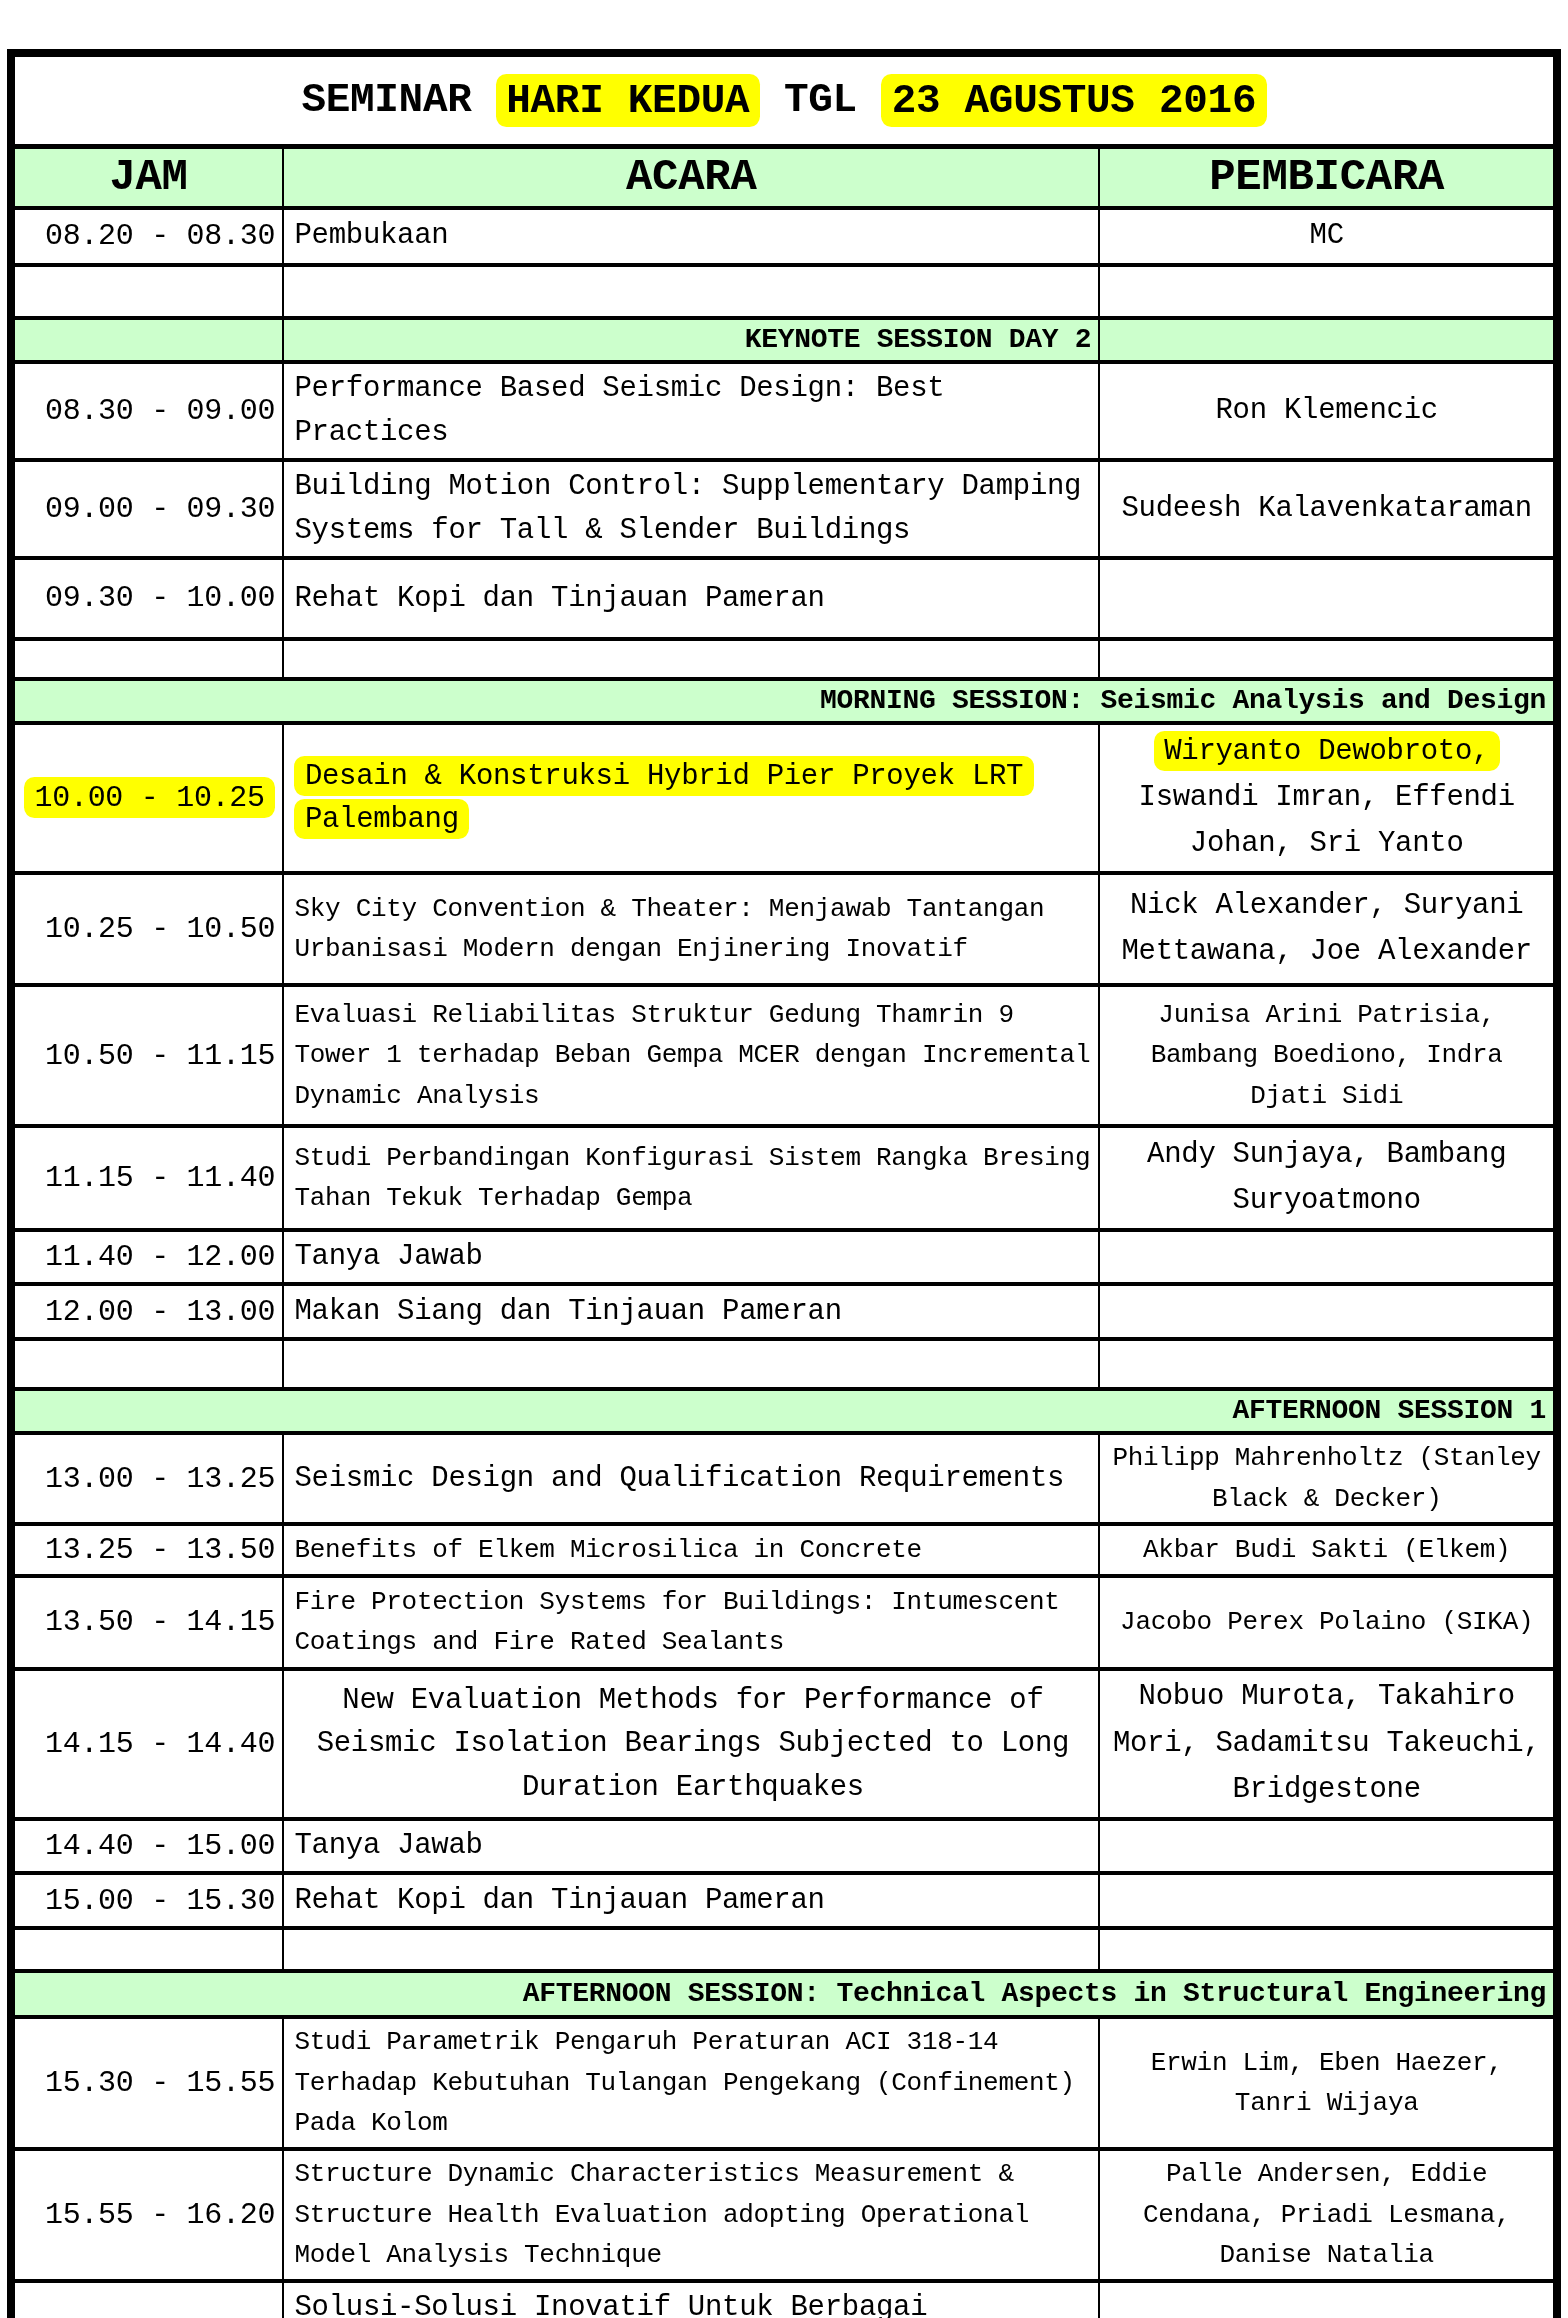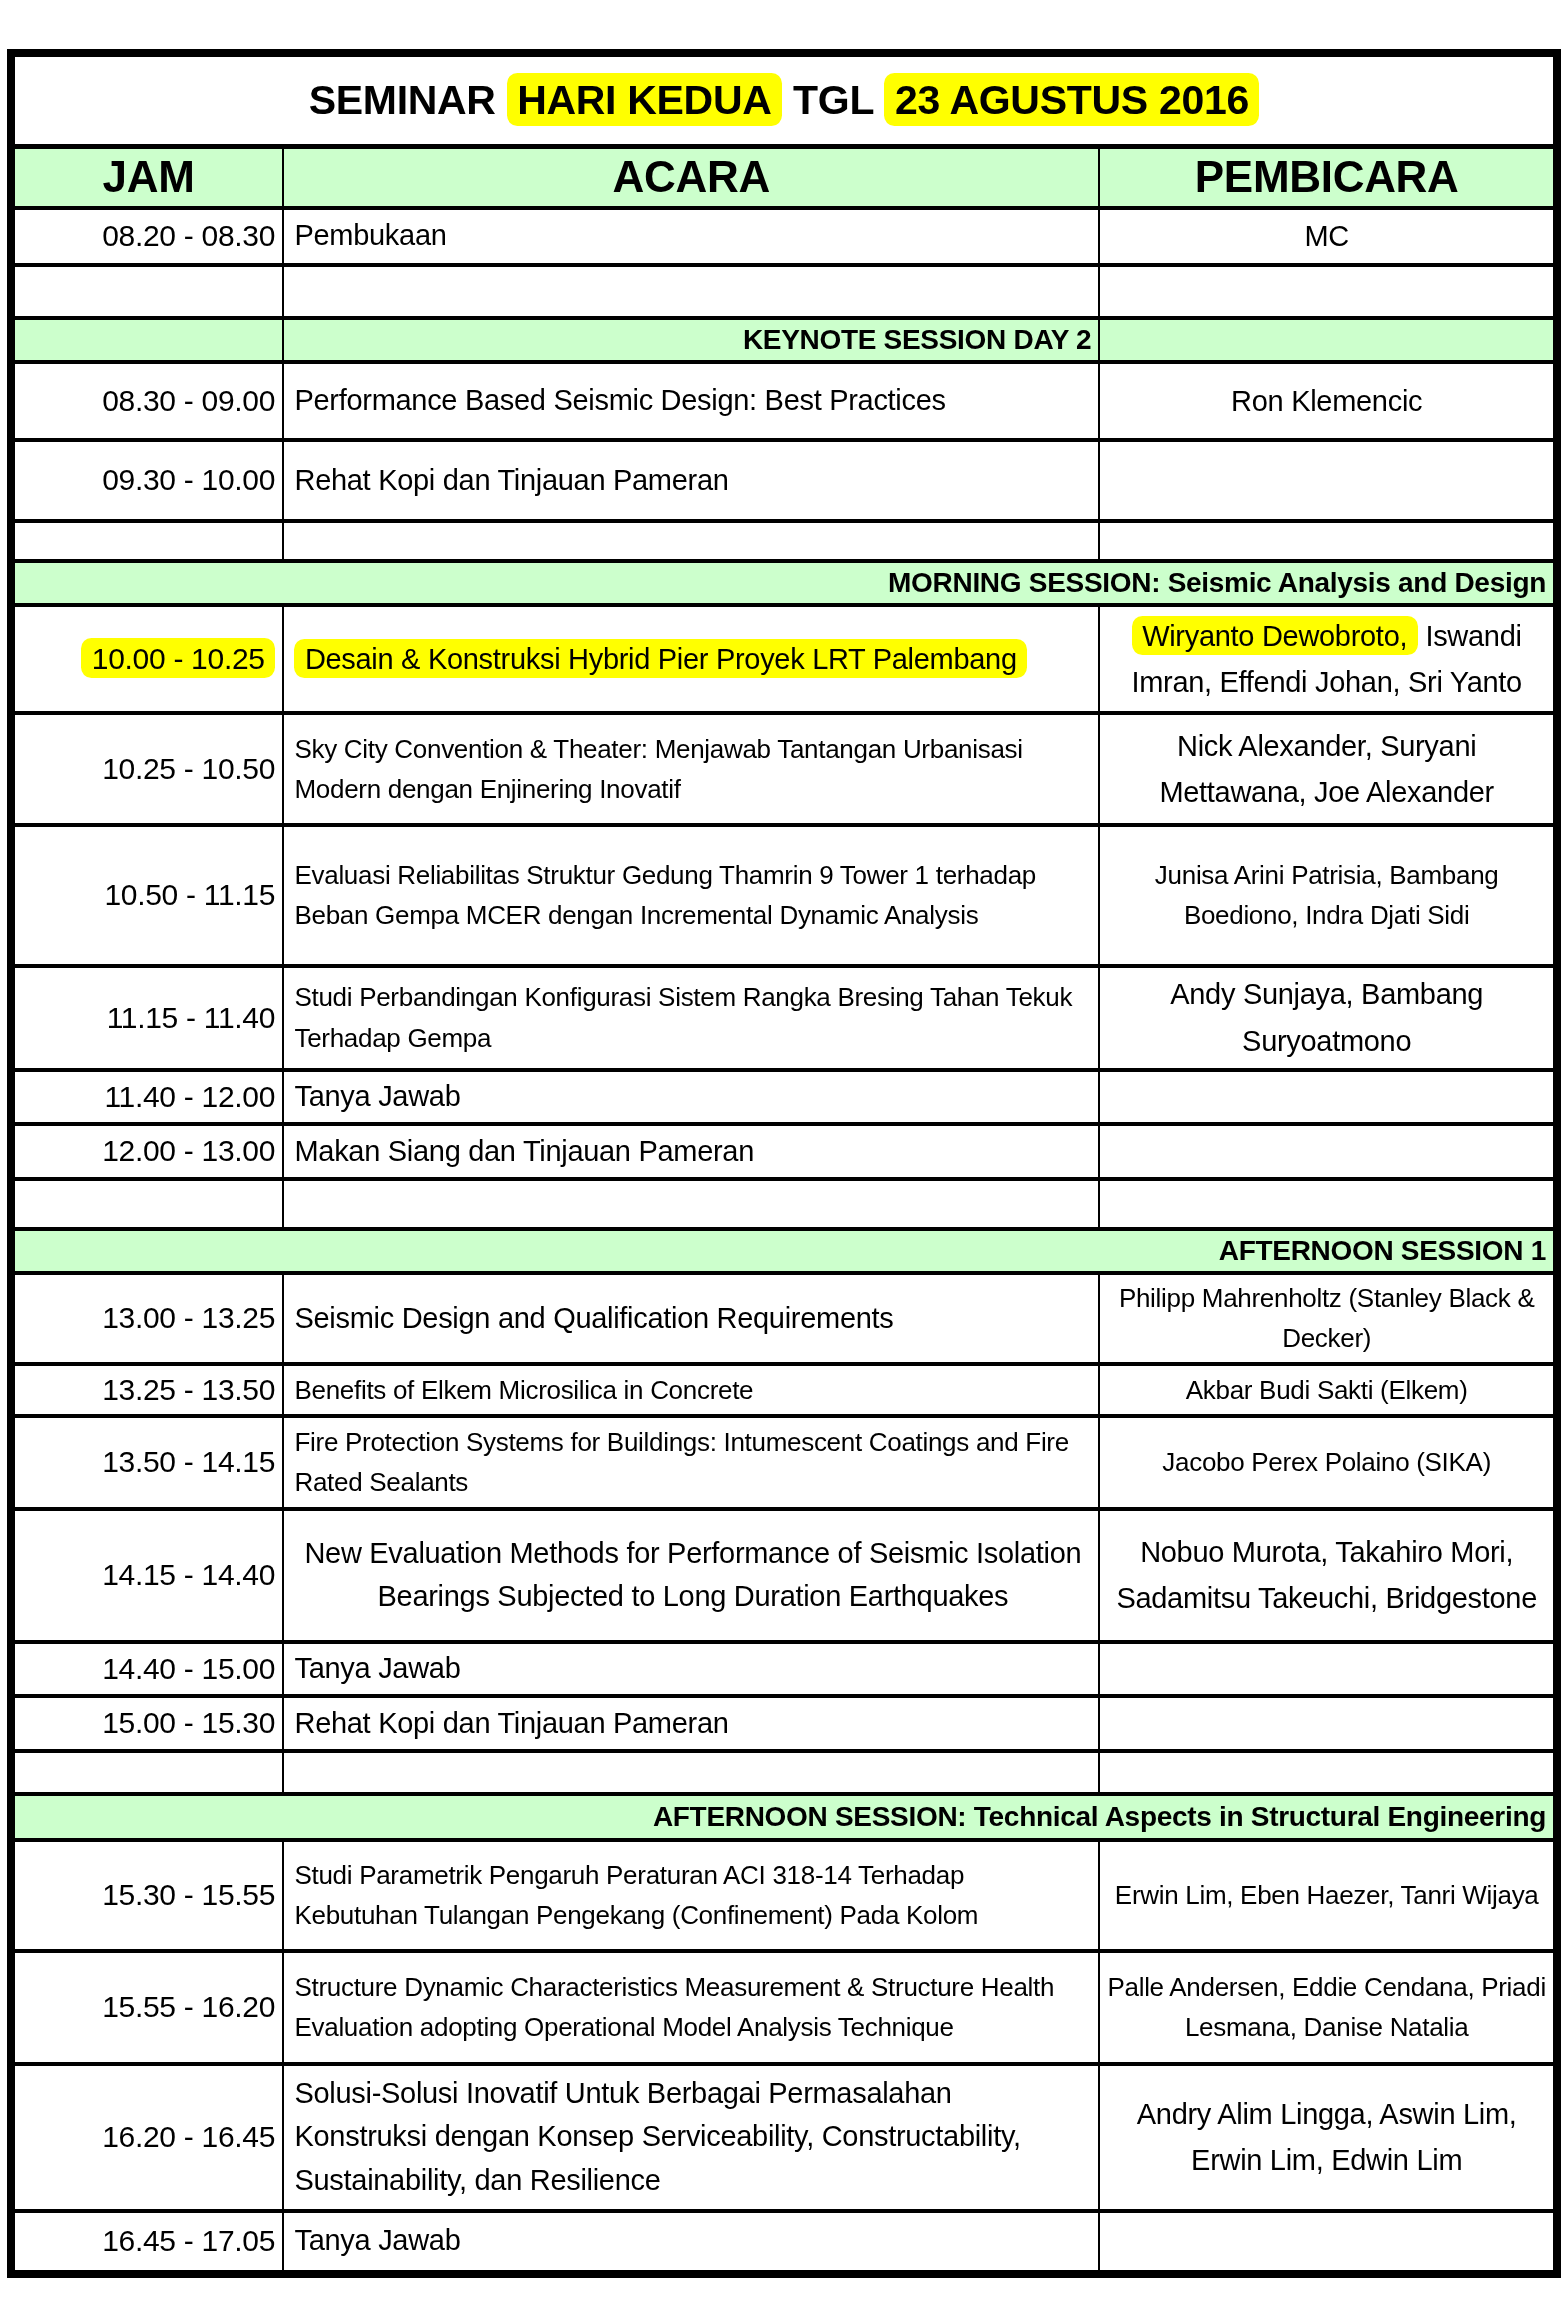--- a/index.html
+++ b/index.html
@@ -2,21 +2,21 @@
 <html style="font-size:14px"><head>
 <meta charset="utf-8">
 <style>
   html, body { margin: 0; padding: 0; background: #ffffff; }
   .page {
     width: 1568px;
     height: 2319px;
     box-sizing: border-box;
     padding: 49px 7px 4px 7px;
     background: #ffffff;
-    font-family: Liberation Sans, sans-serif;
+    font-family: Liberation Mono, monospace;
     color: #000000;
     overflow: hidden;
   }
   table.schedule {
     border-collapse: collapse;
     width: 100%;
     table-layout: fixed;
     border: 8.6px solid #000000;
   }
   col.c-jam { width: 17.6%; }
@@ -107,20 +107,25 @@
       <td>KEYNOTE SESSION DAY 2</td>
       <td></td>
     </tr>
 
     <tr style="height:78px;">
       <td class="jam">08.30 - 09.00</td>
       <td class="acara">Performance Based Seismic Design: Best Practices</td>
       <td class="pembicara">Ron Klemencic</td>
     </tr>
 
+    <tr style="height:91px;">
+      <td class="jam">09.00 - 09.30</td>
+      <td class="acara">Building Motion Control: Supplementary Damping Systems for Tall &amp; Slender Buildings</td>
+      <td class="pembicara">Sudeesh Kalavenkataraman</td>
+    </tr>
 
     <tr style="height:81px;">
       <td class="jam">09.30 - 10.00</td>
       <td class="acara">Rehat Kopi dan Tinjauan Pameran</td>
       <td class="pembicara"></td>
     </tr>
 
     <tr style="height:40px;">
       <td class="jam"></td>
       <td class="acara"></td>

